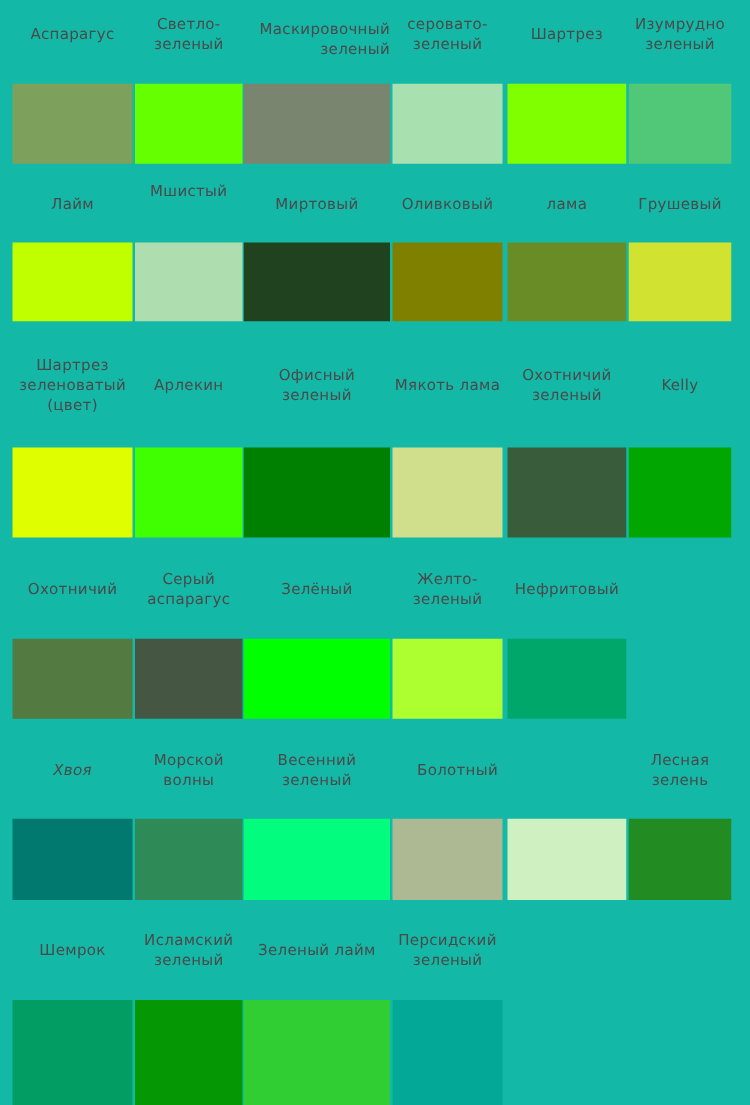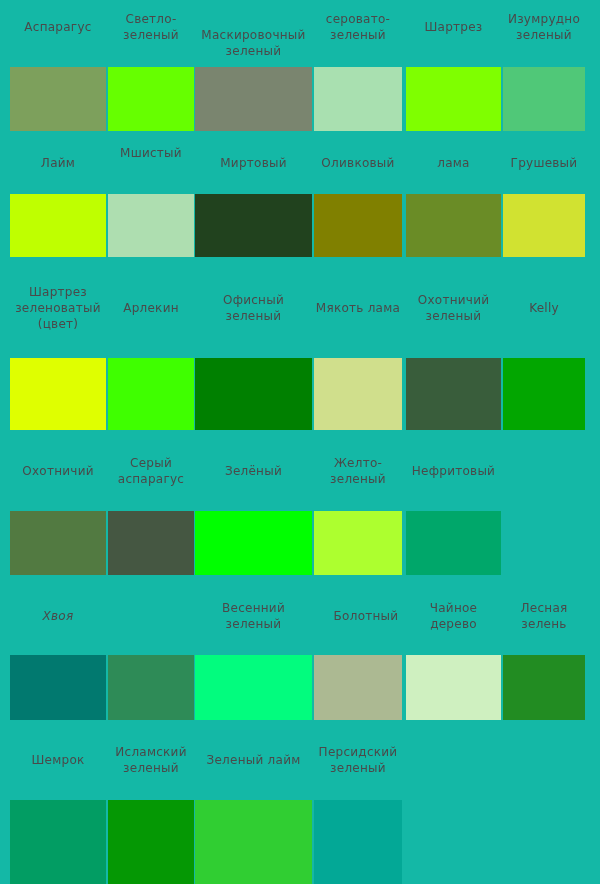--- a/index.html
+++ b/index.html
@@ -24,21 +24,21 @@
     <div class="swatch" style="left: 10px; width: 96px; height: 64px; background-color: rgb(125, 160, 92);"></div>
     <div class="swatch" style="left: 108px; width: 86px; height: 64px; background-color: rgb(102, 255, 0);"></div>
     <div class="swatch" style="left: 195px; width: 117px; height: 64px; background-color: rgb(122, 133, 111);"></div>
     <div class="swatch" style="left: 314px; width: 88px; height: 64px; background-color: rgb(169, 224, 176);"></div>
     <div class="swatch" style="left: 406px; width: 95px; height: 64px; background-color: rgb(127, 255, 0);"></div>
     <div class="swatch" style="left: 503px; width: 82px; height: 64px; background-color: rgb(80, 200, 120);"></div>
   </div>
   <div class="label" style="left:10px;width:96px;top:19.2px;height:16px;">Аспарагус</div>
   <div class="label" style="left:108px;width:86px;top:11.2px;height:32px;">Светло-
 зеленый</div>
-  <div class="label" style="left:195px;width:117px;top:27px;height:32px;">Маскировочный
+  <div class="label" style="left:195px;width:117px;top:15px;height:32px;text-align:right;">Маскировочный
 зеленый</div>
   <div class="label" style="left:314px;width:88px;top:11.2px;height:32px;">серовато-
 зеленый</div>
   <div class="label" style="left:406px;width:95px;top:19.2px;height:16px;">Шартрез</div>
   <div class="label" style="left:503px;width:82px;top:11.2px;height:32px;">Изумрудно
 зеленый</div>
   <div class="swatch-row" style="top:194px;height:63px;">
     <div class="swatch" style="left: 10px; width: 96px; height: 63px; background-color: rgb(191, 255, 0);"></div>
     <div class="swatch" style="left: 108px; width: 86px; height: 63px; background-color: rgb(174, 222, 176);"></div>
     <div class="swatch" style="left: 195px; width: 117px; height: 63px; background-color: rgb(33, 66, 30);"></div>
@@ -86,25 +86,25 @@
   <div class="label" style="left:406px;width:95px;top:463.2px;height:16px;">Нефритовый</div>
   <div class="swatch-row" style="top:655px;height:65px;">
     <div class="swatch" style="left: 10px; width: 96px; height: 65px; background-color: rgb(1, 121, 111);"></div>
     <div class="swatch" style="left: 108px; width: 86px; height: 65px; background-color: rgb(46, 139, 87);"></div>
     <div class="swatch" style="left: 195px; width: 117px; height: 65px; background-color: rgb(2, 252, 126);"></div>
     <div class="swatch" style="left: 314px; width: 88px; height: 65px; background-color: rgb(172, 185, 146);"></div>
     <div class="swatch" style="left: 406px; width: 95px; height: 65px; background-color: rgb(207, 240, 192);"></div>
     <div class="swatch" style="left: 503px; width: 82px; height: 65px; background-color: rgb(34, 140, 34);"></div>
   </div>
   <div class="label" style="left:10px;width:96px;top:607.8px;height:16px;font-style:italic;">Хвоя</div>
+  <div class="label" style="left:108px;width:86px;top:599.8px;height:32px;">Морской
+волны</div>
   <div class="label" style="left:195px;width:117px;top:599.8px;height:32px;">Весенний
 зеленый</div>
   <div class="label" style="left:322px;width:88px;top:607.8px;height:16px;">Болотный</div>
-  <div class="label" style="left:406px;width:95px;top:599.8px;height:32px;">Чайное
-дерево</div>
   <div class="label" style="left:503px;width:82px;top:599.8px;height:32px;">Лесная
 зелень</div>
   <div class="swatch-row" style="top:800px;height:84px;">
     <div class="swatch" style="left: 10px; width: 96px; height: 84px; background-color: rgb(2, 157, 99);"></div>
     <div class="swatch" style="left: 108px; width: 86px; height: 84px; background-color: rgb(5, 152, 4);"></div>
     <div class="swatch" style="left: 195px; width: 117px; height: 84px; background-color: rgb(48, 206, 50);"></div>
     <div class="swatch" style="left: 314px; width: 88px; height: 84px; background-color: rgb(3, 168, 150);"></div>
   </div>
   <div class="label" style="left:10px;width:96px;top:752.2px;height:16px;">Шемрок</div>
   <div class="label" style="left:108px;width:86px;top:744.2px;height:32px;">Исламский

